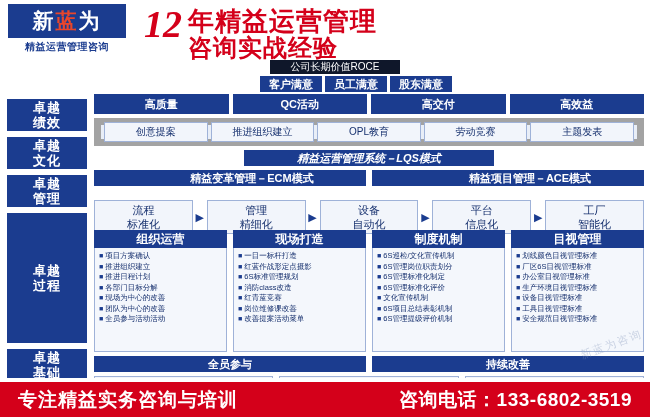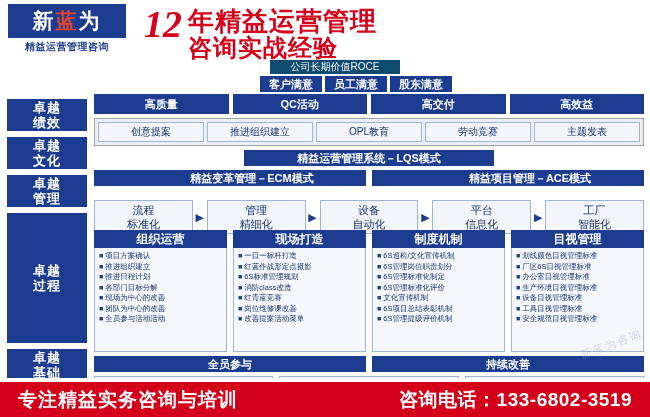--- a/index.html
+++ b/index.html
@@ -35,43 +35,43 @@
      border:1px solid #ffffff;box-sizing:border-box;
      display:flex;flex-direction:column;align-items:center;justify-content:center;
      font-size:13px;font-weight:bold;line-height:15px;letter-spacing:1px;}
   .p1{top:16px;height:34px;}
   .p2{top:54px;height:34px;}
   .p3{top:92px;height:34px;}
   .p4{top:130px;height:132px;}
   .p5{top:266px;height:34px;}
 
   
-  .roce{position:absolute;left:270px;top:0px;width:130px;height:14px;background:#0c4a6e;
+  .roce{position:absolute;left:270px;top:0px;width:130px;height:14px;background:#0f172a;
      color:#fff;font-size:10px;display:flex;align-items:center;justify-content:center;}
   .trio{position:absolute;top:16px;height:16px;background:#1b3c8f;color:#fff;font-size:9px;
      display:flex;align-items:center;justify-content:center;margin-left:20px;}
   .t1{left:240px;width:62px;}
   .t2{left:305px;width:62px;}
   .t3{left:370px;width:62px;}
   .cell{background:#1b3c8f;color:#ffffff;font-size:11px;font-weight:bold;
      display:flex;align-items:center;justify-content:center;box-sizing:border-box;}
   .cellw{background:#f2f5fb;color:#16306e;font-size:10px;border:1px solid #9fb2d8;
      display:flex;align-items:center;justify-content:center;box-sizing:border-box;}
 
   .row-perf{position:absolute;left:94px;top:34px;width:550px;height:20px;
      display:flex;gap:4px;}
   .row-perf .cell{flex:1;height:20px;}
 
   .row-culture{position:absolute;left:94px;top:58px;width:550px;height:28px;
-     background:#e9eef7;border:1px solid #a3a3a3;box-sizing:border-box;
+     background:#e9eef7;border:7px solid #a3a3a3;box-sizing:border-box;
      display:flex;align-items:center;gap:3px;padding:0 3px;}
   .row-culture .cellw{flex:1;height:20px;}
 
   .row-lqs{position:absolute;left:94px;top:90px;width:550px;height:16px;}
-  .lqs{position:absolute;left:150px;top:0;width:250px;height:16px;}
+  .lqs{position:absolute;left:150px;top:0;width:250px;height:16px;font-style:italic;}
   .row-ecm{position:absolute;left:94px;top:110px;width:550px;height:16px;display:flex;gap:6px;}
   .row-ecm .cell{flex:1;height:16px;padding-left:44px;}
 
   .row-five{position:absolute;left:94px;top:140px;width:550px;height:34px;
      display:flex;align-items:center;}
   .five-box{flex:1;height:34px;background:#f2f5fb;border:1px solid #9fb2d8;box-sizing:border-box;
      color:#16306e;font-size:11px;display:flex;flex-direction:column;
      align-items:center;justify-content:center;line-height:14px;}
   .arrow{width:14px;text-align:center;color:#1b3c8f;font-size:11px;}
 

